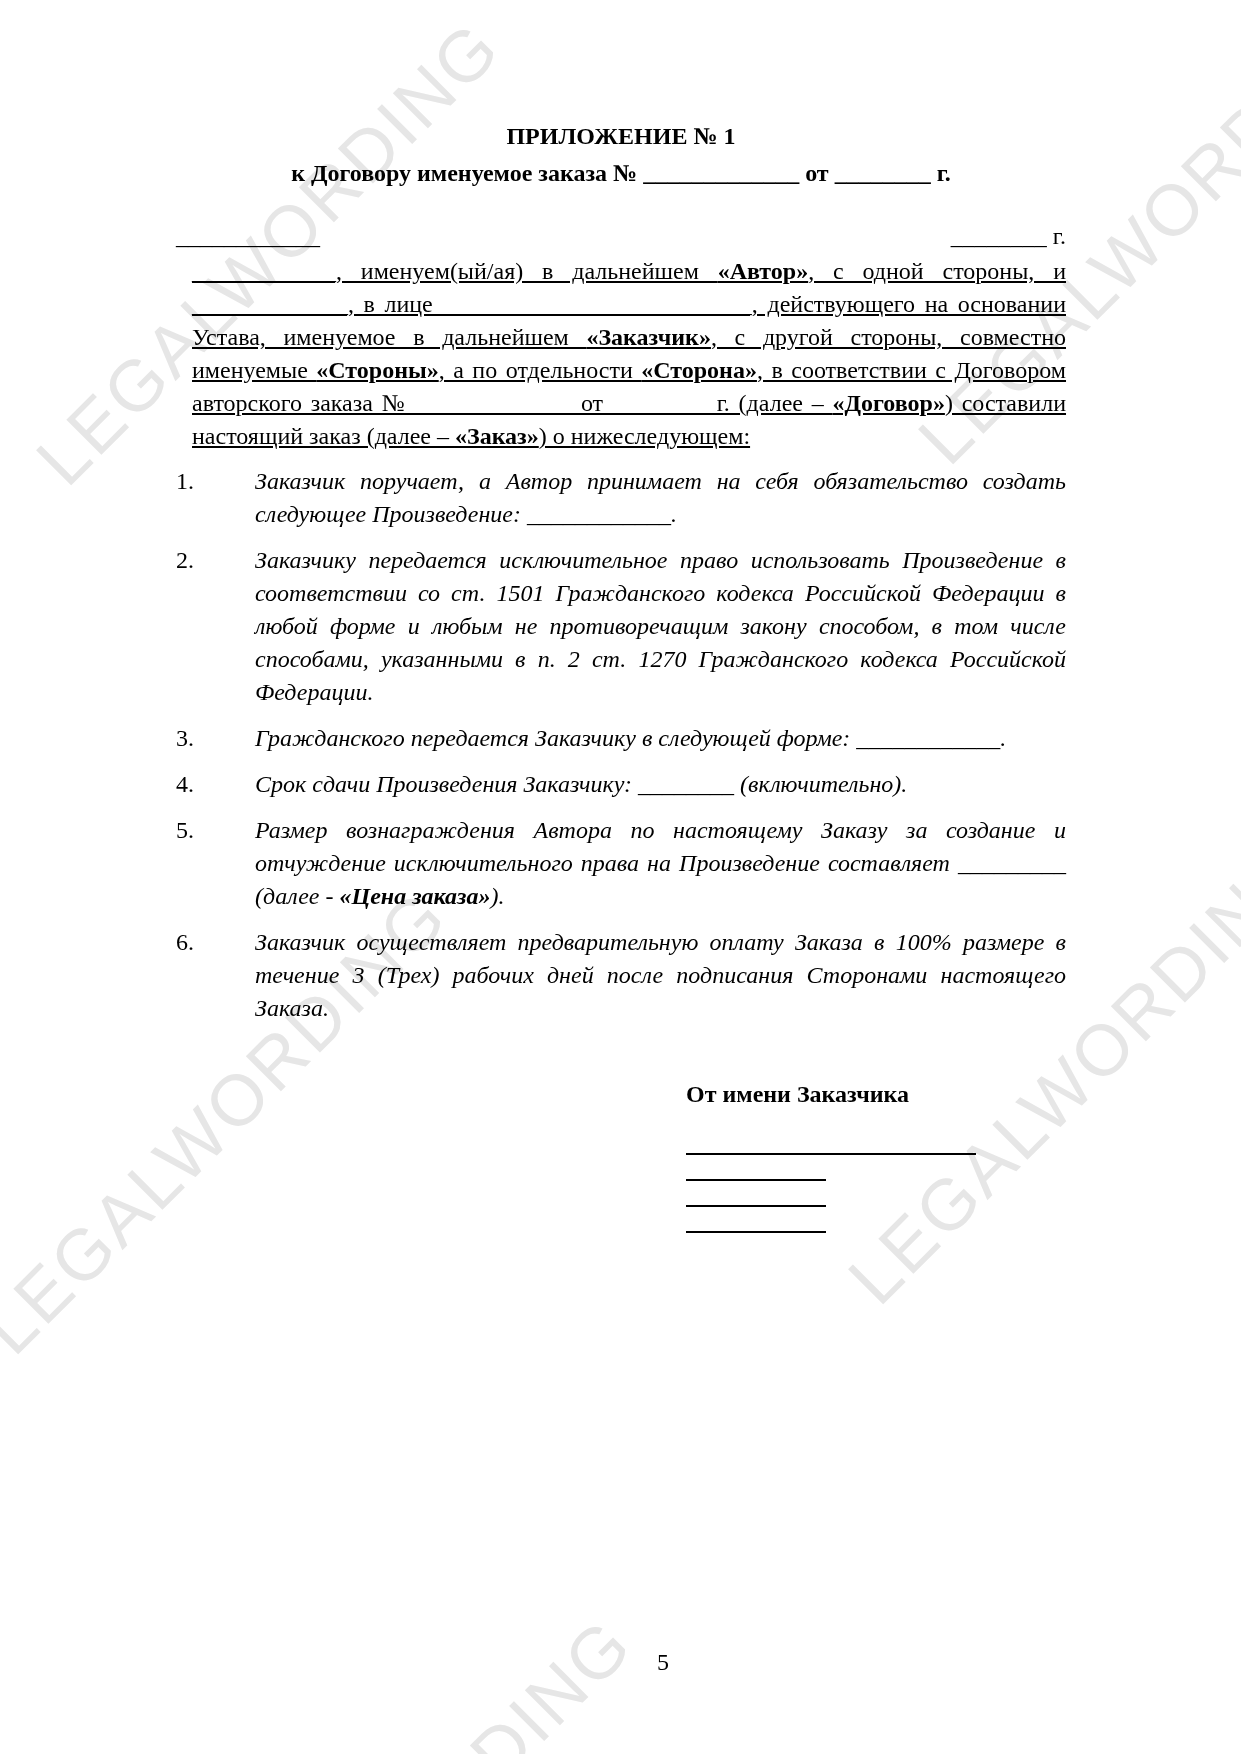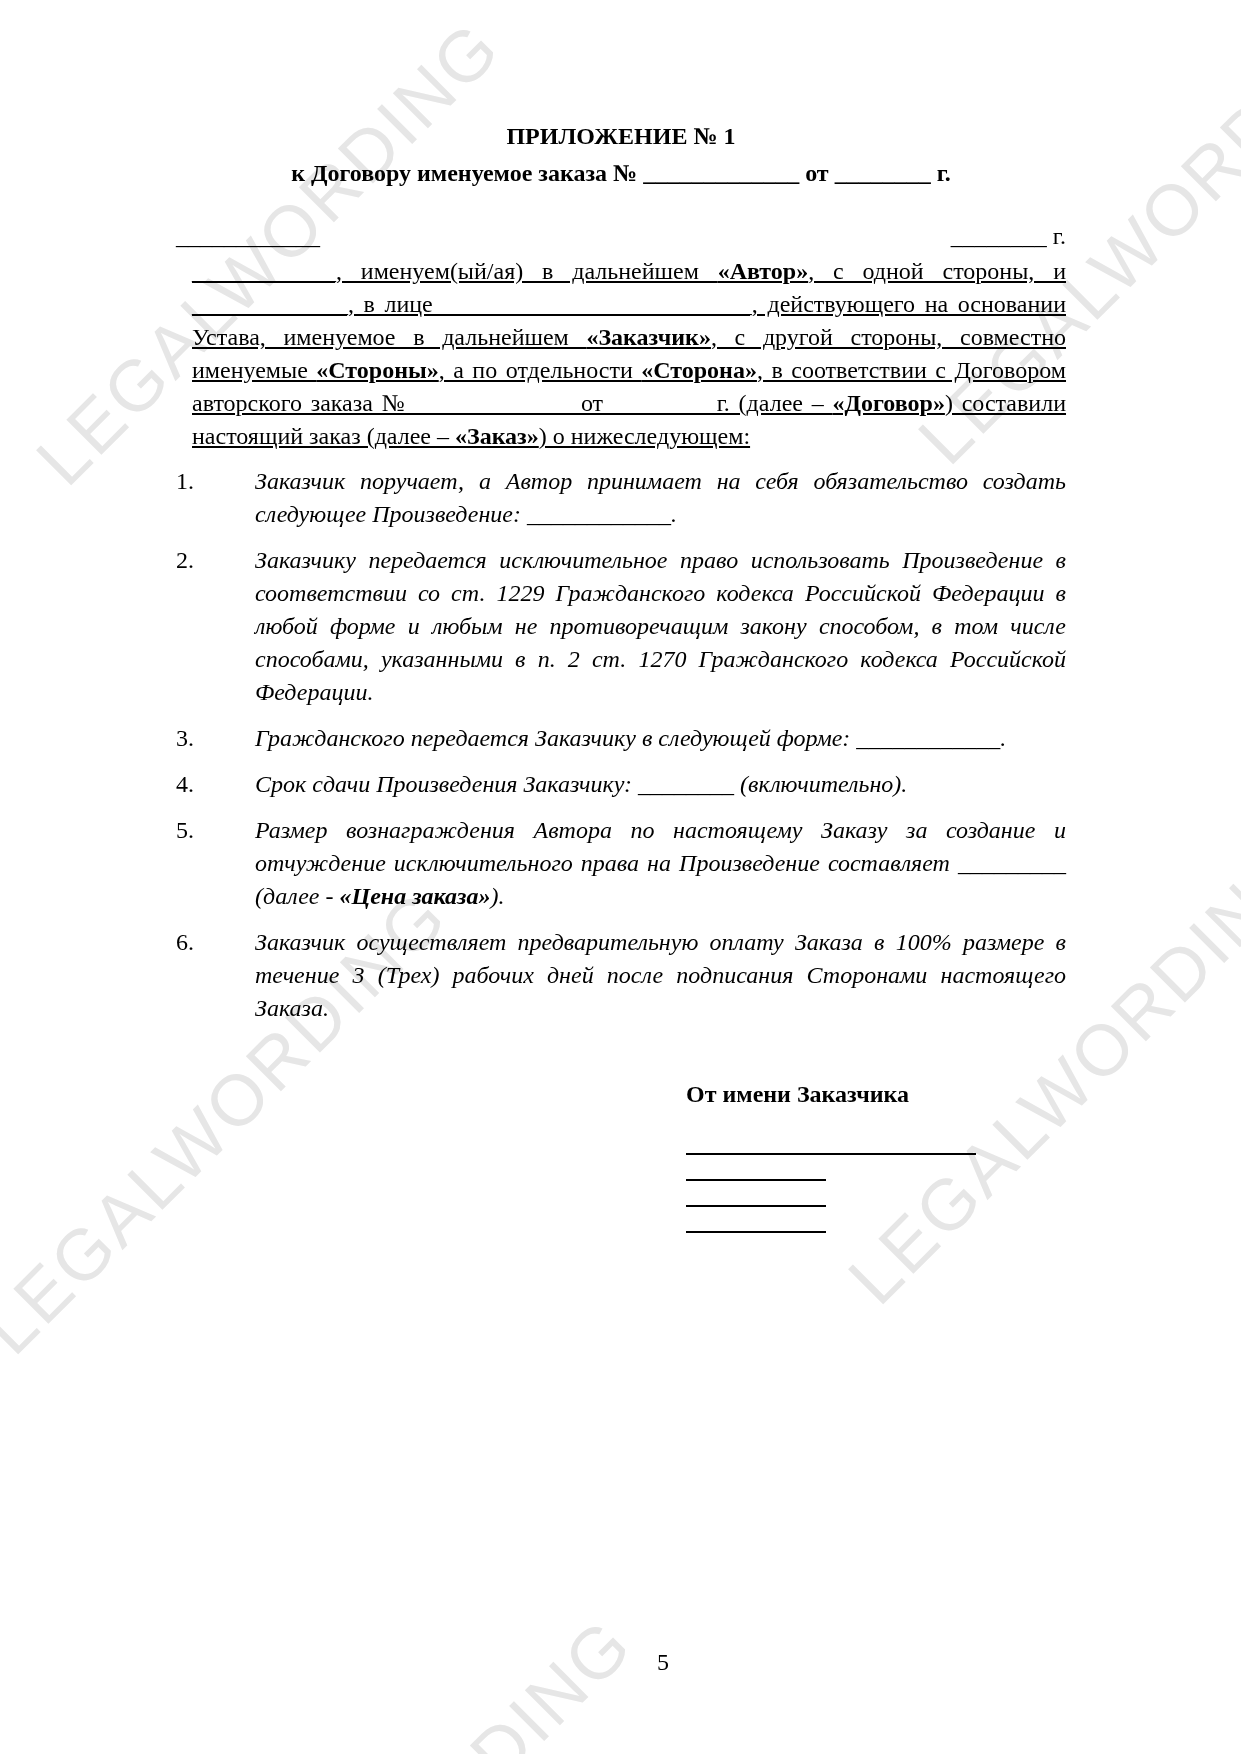--- a/index.html
+++ b/index.html
@@ -94,21 +94,21 @@
 
     <p class="intro"><span>____________, именуем(ый/ая) в дальнейшем </span><b>«Автор»</b><span>, с одной стороны, и _____________, в лице ____________ _____________, действующего на основании Устава, именуемое в дальнейшем </span><b>«Заказчик»</b><span>, с другой стороны, совместно именуемые </span><b>«Стороны»</b><span>, а по отдельности </span><b>«Сторона»</b><span>, в соответствии с Договором авторского заказа № _____________ от ________ г. (далее – </span><b>«Договор»</b><span>) составили настоящий заказ (далее – </span><b>«Заказ»</b><span>) о нижеследующем:</span></p>
 
     <div class="items" id="items">
         <div class="item">
           <span class="num">1.</span>
           <div class="itext"><span>Заказчик поручает, а Автор принимает на себя обязательство создать следующее Произведение: ____________.</span></div>
         </div>
         <div class="item">
           <span class="num">2.</span>
-          <div class="itext"><span>Заказчику передается исключительное право использовать Произведение в соответствии со ст. 1229 Гражданского кодекса Российской Федерации в любой форме и любым не противоречащим закону способом, в том числе способами, указанными в п. 2 ст. 1270 Гражданского кодекса Российской Федерации.</span></div>
+          <div class="itext"><span>Заказчику передается исключительное право использовать Произведение в соответствии со ст. 1501 Гражданского кодекса Российской Федерации в любой форме и любым не противоречащим закону способом, в том числе способами, указанными в п. 2 ст. 1270 Гражданского кодекса Российской Федерации.</span></div>
         </div>
         <div class="item">
           <span class="num">3.</span>
           <div class="itext"><span>Гражданского передается Заказчику в следующей форме: ____________.</span></div>
         </div>
         <div class="item">
           <span class="num">4.</span>
           <div class="itext"><span>Срок сдачи Произведения Заказчику: ________ (включительно).</span></div>
         </div>
         <div class="item">

